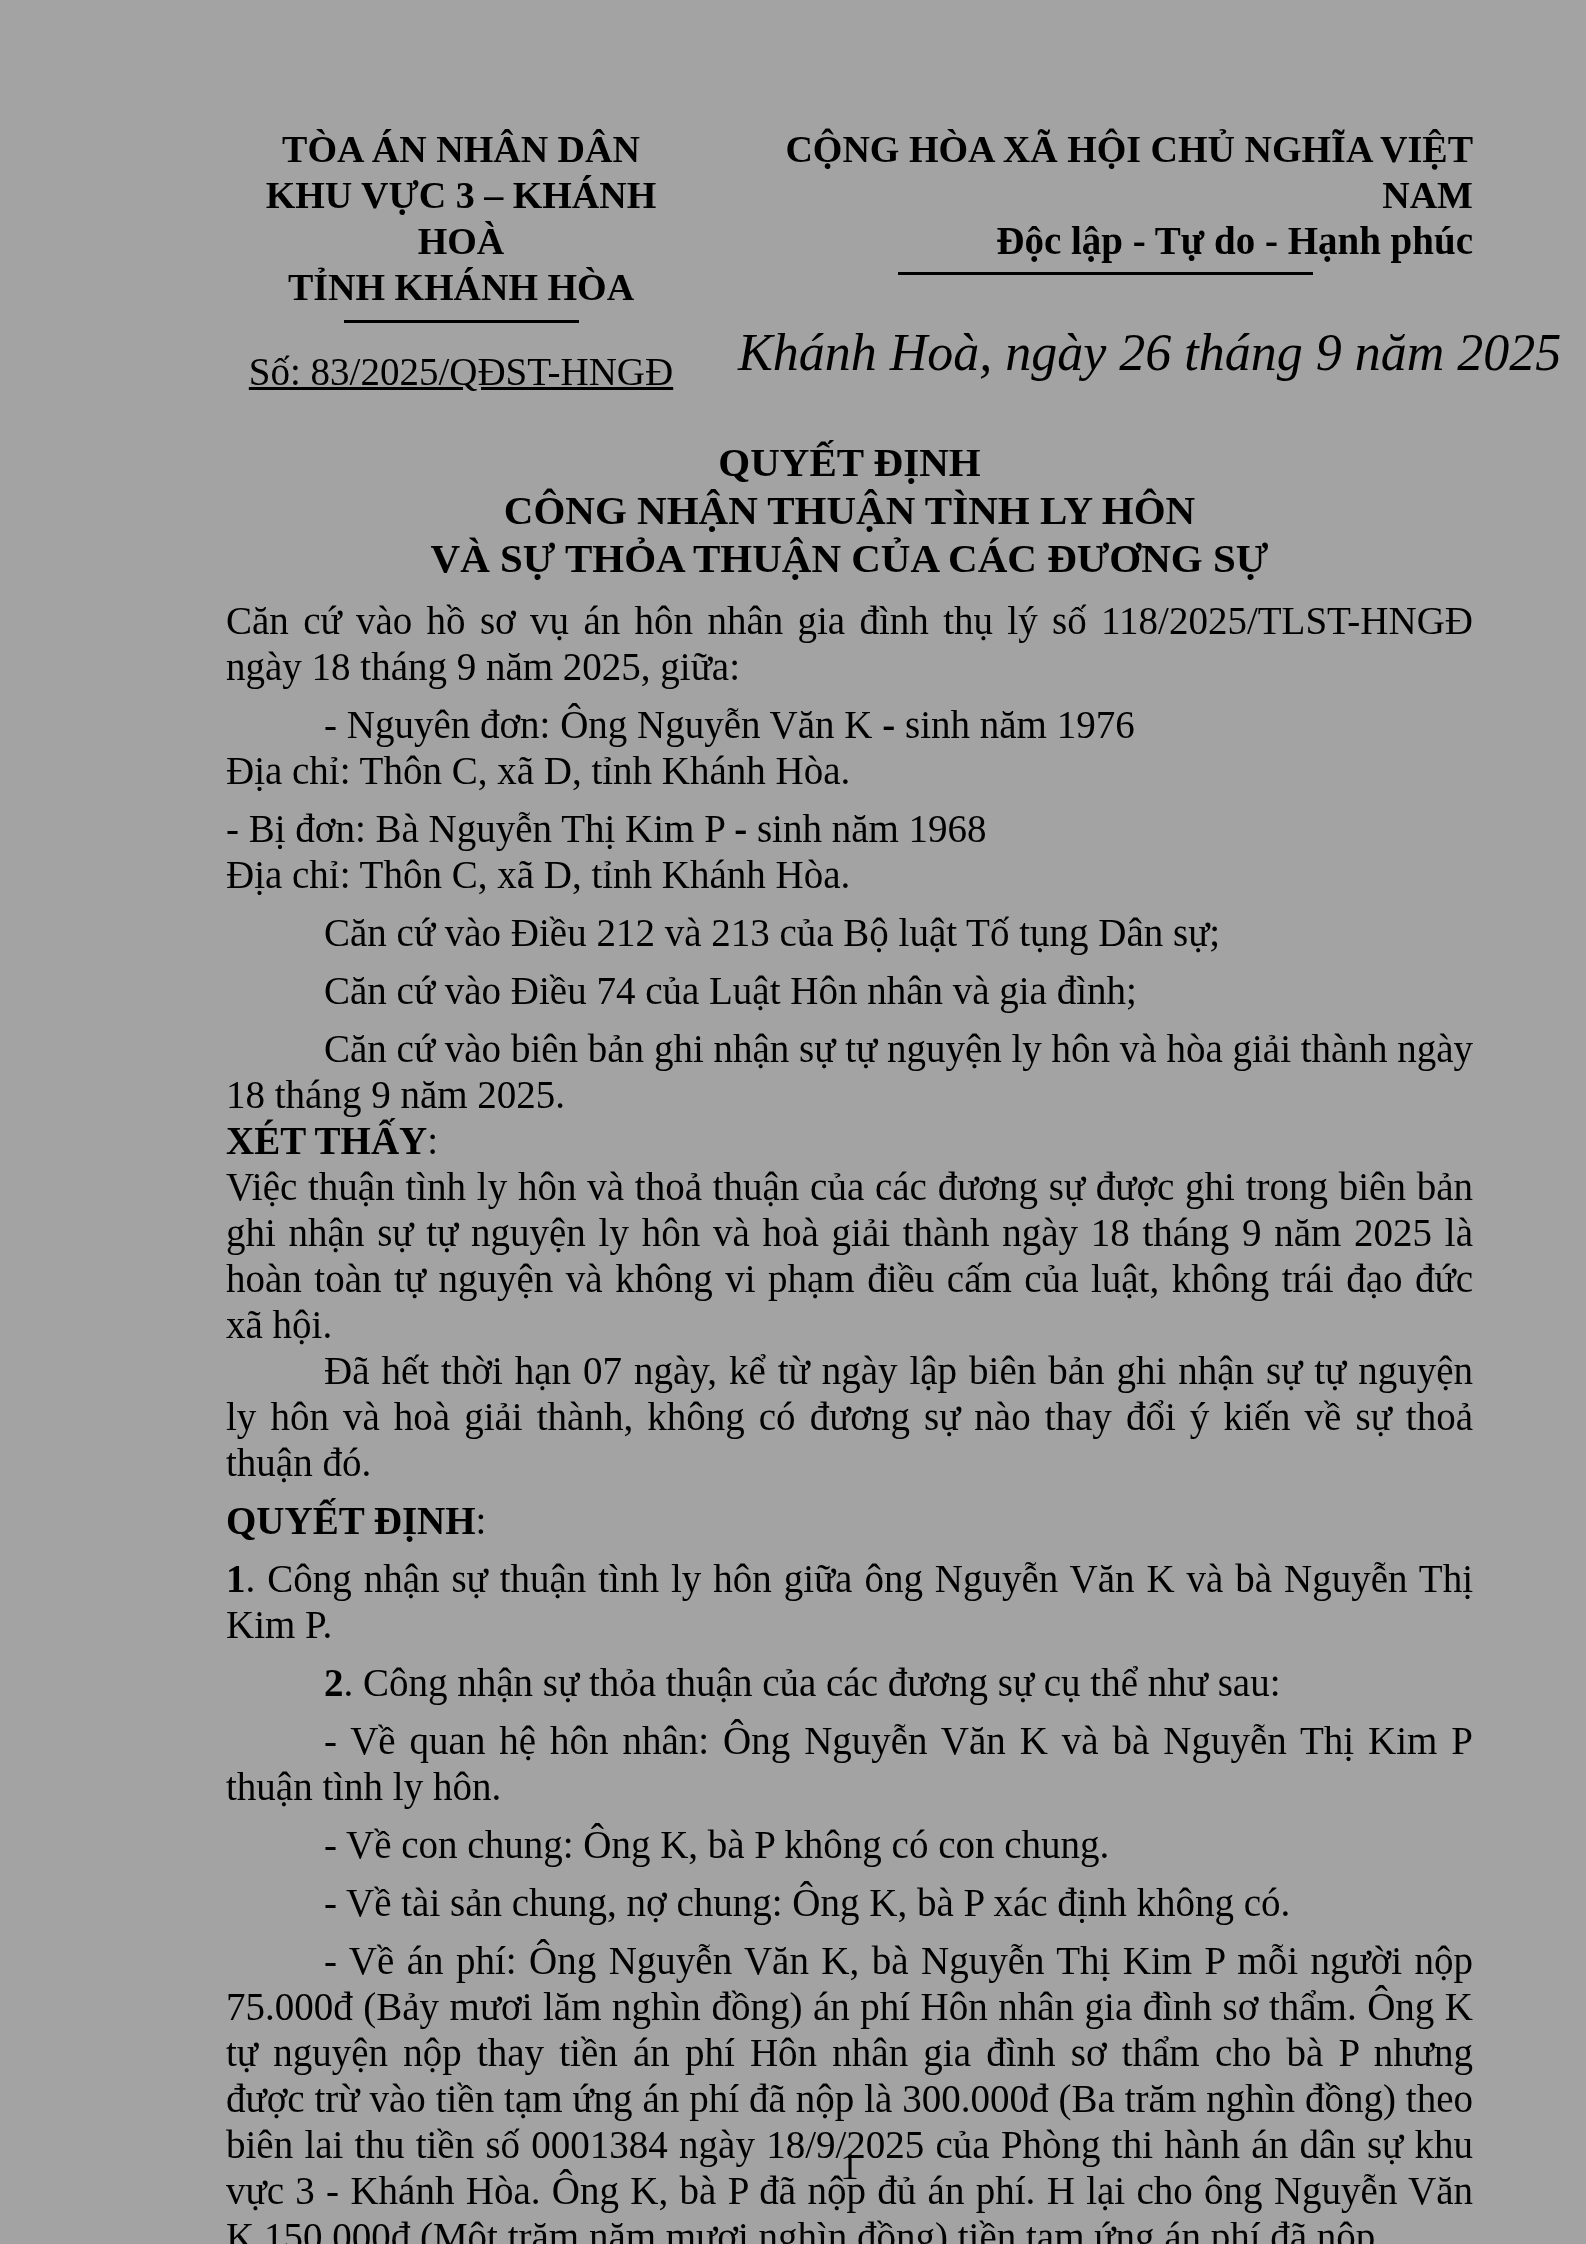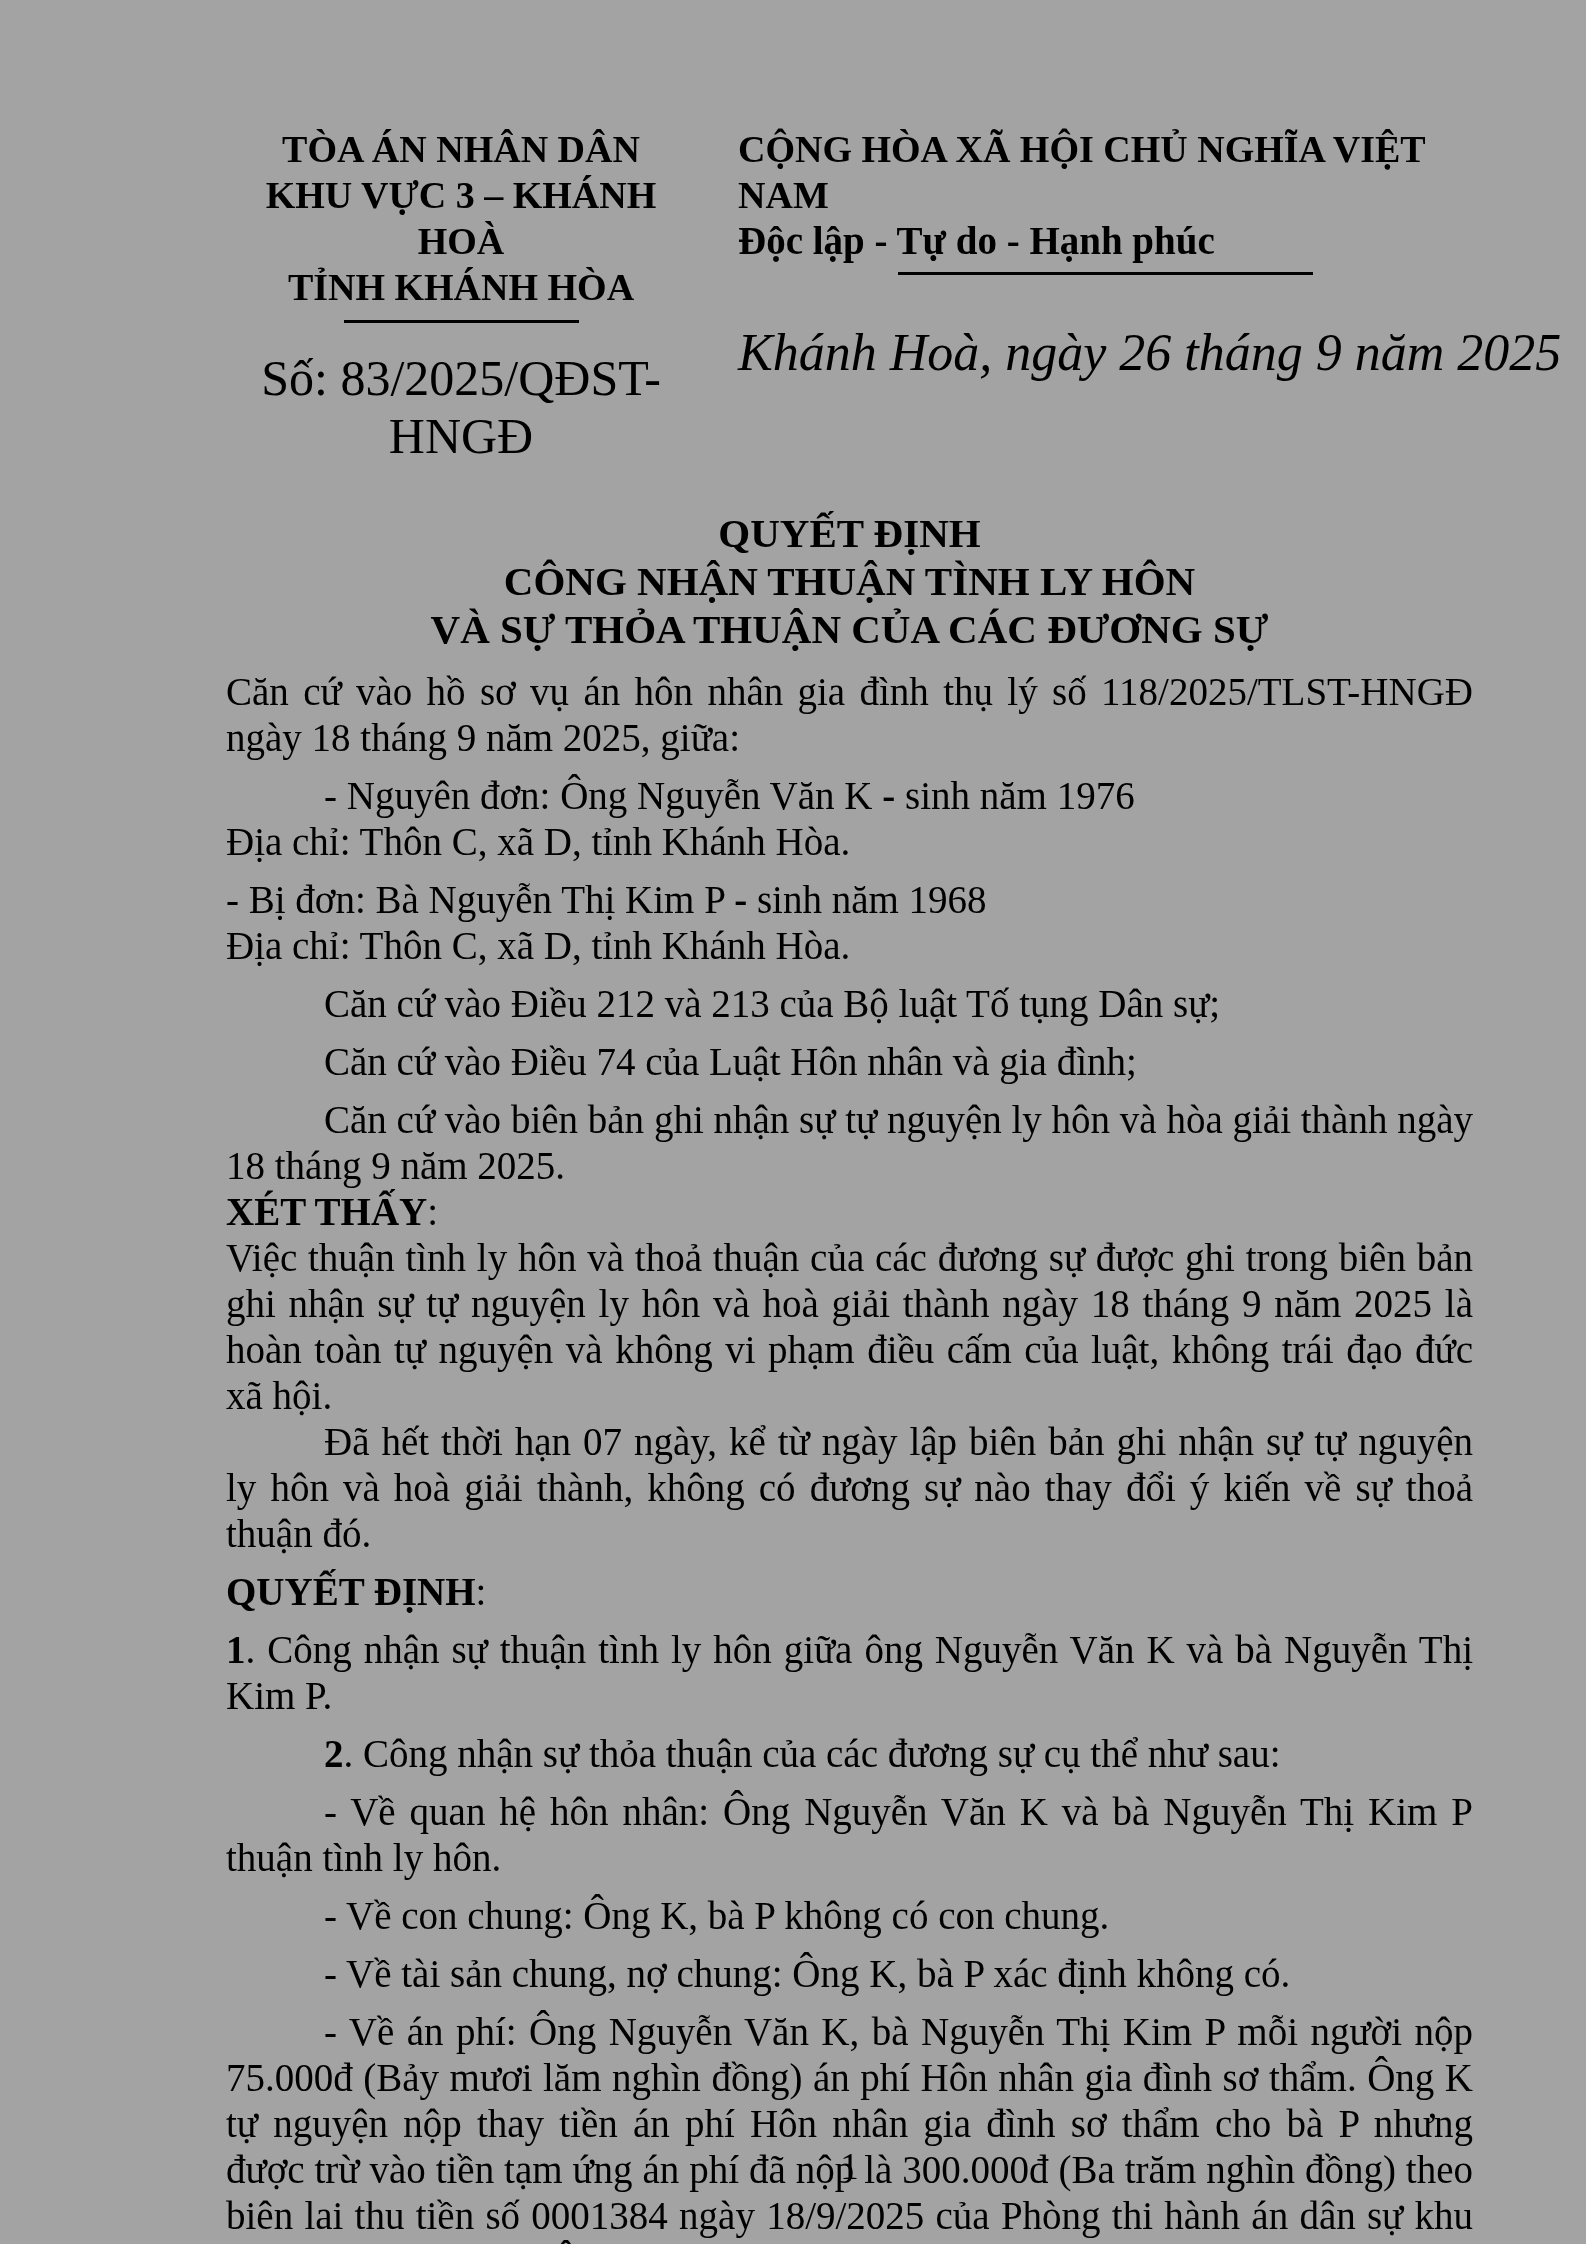--- a/index.html
+++ b/index.html
@@ -16,26 +16,26 @@
   .content {
     position: absolute;
     left: 226px;
     right: 113px;
     top: 126px;
   }
 
   
   .header-row { display: flex; justify-content: space-between; align-items: flex-start; }
   .hdr-left  { width: 470px; text-align: center; }
-  .hdr-right { width: 735px; text-align: left; }
+  .hdr-right { width: 735px; text-align: right; }
   .hdr-bold-line { font-weight: bold; font-size: 38px; line-height: 46px; }
   .hdr-rule { height: 0; border-top: 3px solid #000; margin: 10px auto 0; }
   .rule-left  { width: 235px; }
   .rule-right { width: 415px; margin-top: 8px; }
-  .case-number { font-size: 50px; margin-top: 26px; }
+  .case-number { font-size: 39px; margin-top: 26px; text-decoration: underline; }
   .dateline { font-style: italic; font-size: 52px; margin-top: 48px; white-space: nowrap; }
 
   
   .title-block { margin-top: 44px; text-align: center; font-weight: bold; font-size: 41px; line-height: 48px; }
 
   
   .doc-body { margin-top: 16px; font-size: 39px; line-height: 46px; }
   .para { margin: 12px 0 0 0; text-align: left; }
   .para:first-child { margin-top: 0; }
   .s-tight   { margin-top: 0; }

